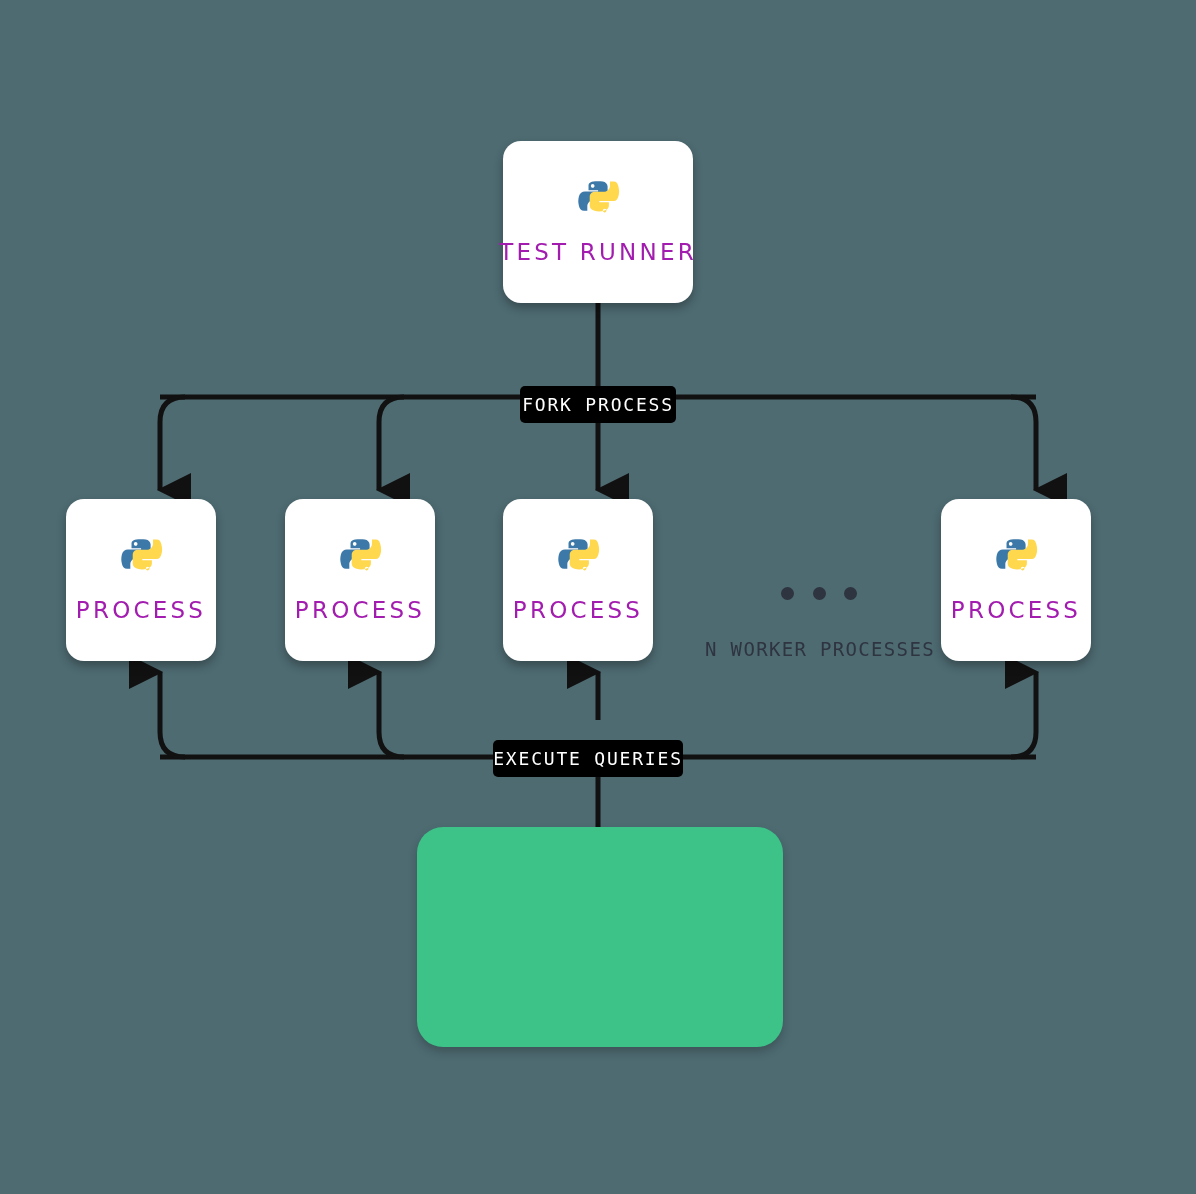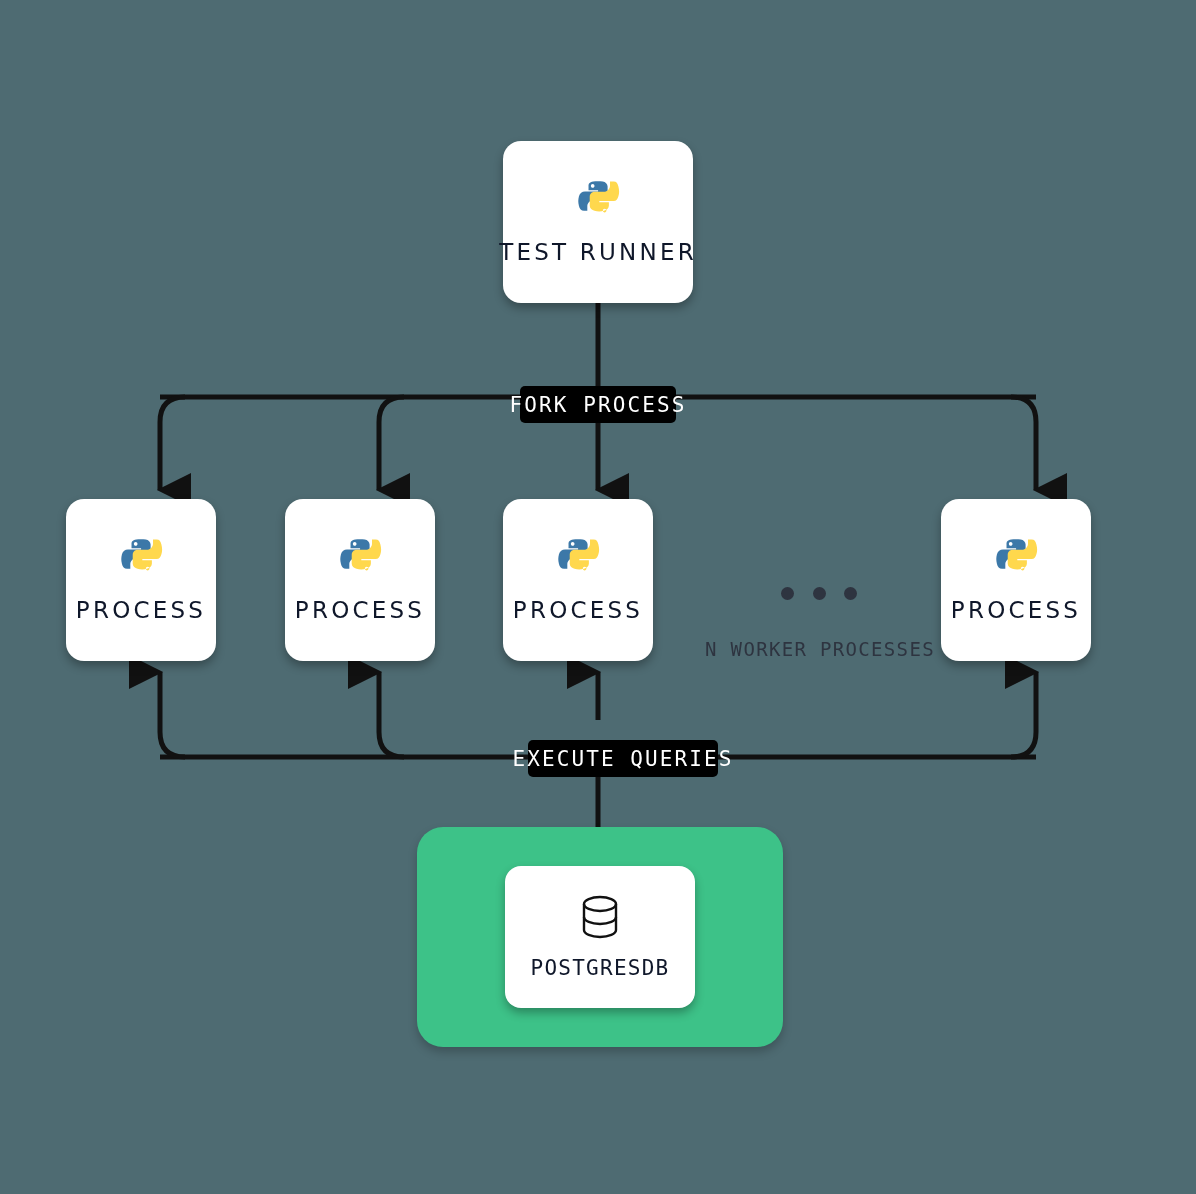--- a/index.html
+++ b/index.html
@@ -38,21 +38,21 @@
     align-items: center;
     justify-content: center;
     z-index: 3;
   }
   .card .glyph {
     display: flex;
     align-items: center;
     justify-content: center;
   }
   .card .caption {
-    color: #0f172a;
+    color: #a21caf;
     letter-spacing: 0.14em;
     text-align: left;
     white-space: nowrap;
   }
 
   
   #test-runner {
     left: 503px; top: 141px;
     width: 190px; height: 162px;
   }
@@ -101,34 +101,34 @@
     letter-spacing: 0.06em;
   }
 
   
   .edge-label {
     position: absolute;
     background: #000000;
     color: #ffffff;
     border-radius: 5px;
     font-family: "DejaVu Sans Mono", monospace;
-    font-size: 21px;
+    font-size: 18px;
     letter-spacing: 0.10em;
     white-space: nowrap;
     display: flex;
     align-items: center;
     justify-content: center;
     z-index: 4;
   }
   #label-fork {
     left: 520px; top: 386px;
     width: 156px; height: 37px;
   }
   #label-exec {
-    left: 528px; top: 740px;
+    left: 493px; top: 740px;
     width: 190px; height: 37px;
   }
 
   
   #ellipsis {
     position: absolute;
     left: 781px; top: 586px;
     width: 76px; height: 14px;
     display: flex;
     justify-content: space-between;
@@ -240,30 +240,20 @@
   <div class="card proc" id="proc-4">
     <span class="glyph">
       <svg width="44" height="44" viewBox="0 0 110 110" aria-hidden="true">
         <path fill="#3c78a8" d="M54.6 5.5c-4.1 0-8 .35-11.4 .96-10.1 1.78-11.9 5.5-11.9 12.4v9.1h23.9v3.03H22.3c-6.95 0-13 4.18-14.9 12.1-2.2 9.1-2.3 14.8 0 24.3 1.7 7.1 5.7 12.1 12.7 12.1h8.2V68.2c0-7.9 6.9-14.9 15-14.9h23.8c6.6 0 11.9-5.5 11.9-12.2V18.9c0-6.5-5.5-11.4-12-12.4-4.1-.68-8.4-1-12.4-.96zM41.7 12.8c2.5 0 4.5 2.05 4.5 4.57 0 2.5-2 4.5-4.5 4.5-2.5 0-4.5-2-4.5-4.5 0-2.52 2-4.57 4.5-4.57z"></path>
         <path fill="#ffd84d" d="M85.5 31c0 8.2-7 15.1-15 15.1H46.7c-6.5 0-11.9 5.6-11.9 12.2v22.8c0 6.5 5.65 10.3 12 12.2 7.6 2.2 14.9 2.6 23.9 0 6-1.75 12-5.26 12-12.2v-9.1H58.8v-3h35.8c6.95 0 9.5-4.85 11.9-12.1 2.5-7.5 2.4-14.7 0-24.3-1.7-7-4.95-12.1-11.9-12.1h-9.1zm-13.4 57.5c2.5 0 4.5 2 4.5 4.5 0 2.5-2 4.6-4.5 4.6-2.5 0-4.5-2.1-4.5-4.6 0-2.5 2-4.5 4.5-4.5z" transform="translate(-0.5,-14)"></path>
       </svg>
     </span>
     <span class="caption">PROCESS</span>
   </div>
 
-  <div class="card" id="postgres-card">
-    <span class="glyph">
-      <svg width="42" height="46" viewBox="0 0 42 46" aria-hidden="true" fill="none" stroke="#111111" stroke-width="2.4">
-        <ellipse cx="21" cy="10" rx="16" ry="7"></ellipse>
-        <path d="M5 10 L5 36 A16 7 0 0 0 37 36 L37 10"></path>
-        <path d="M5 23 A16 7 0 0 0 37 23"></path>
-      </svg>
-    </span>
-    <span class="caption">POSTGRESDB</span>
-  </div>
 
   <div class="edge-label" id="label-fork">FORK PROCESS</div>
   <div class="edge-label" id="label-exec">EXECUTE QUERIES</div>
 
   <div id="ellipsis">
     <i></i>
     <i></i>
     <i></i>
   </div>
   <div id="n-workers">N WORKER PROCESSES</div>

